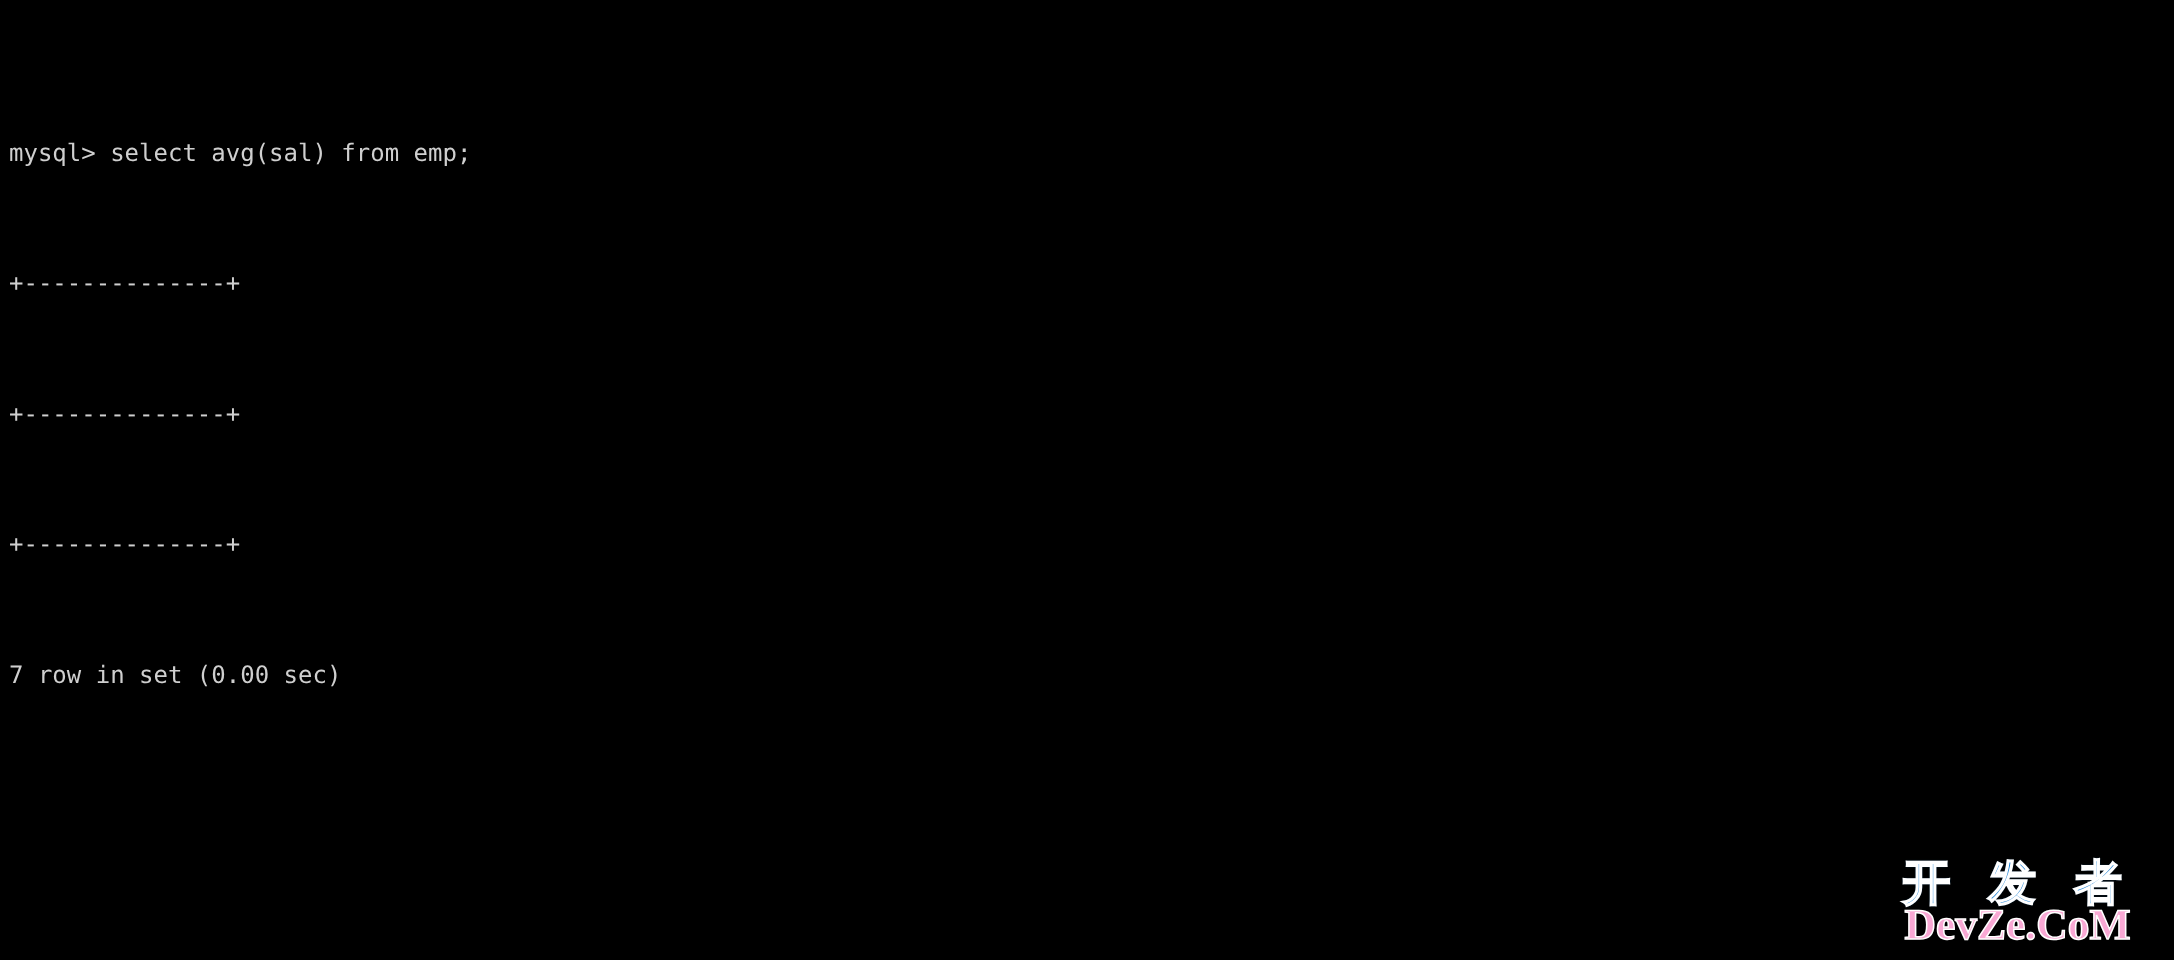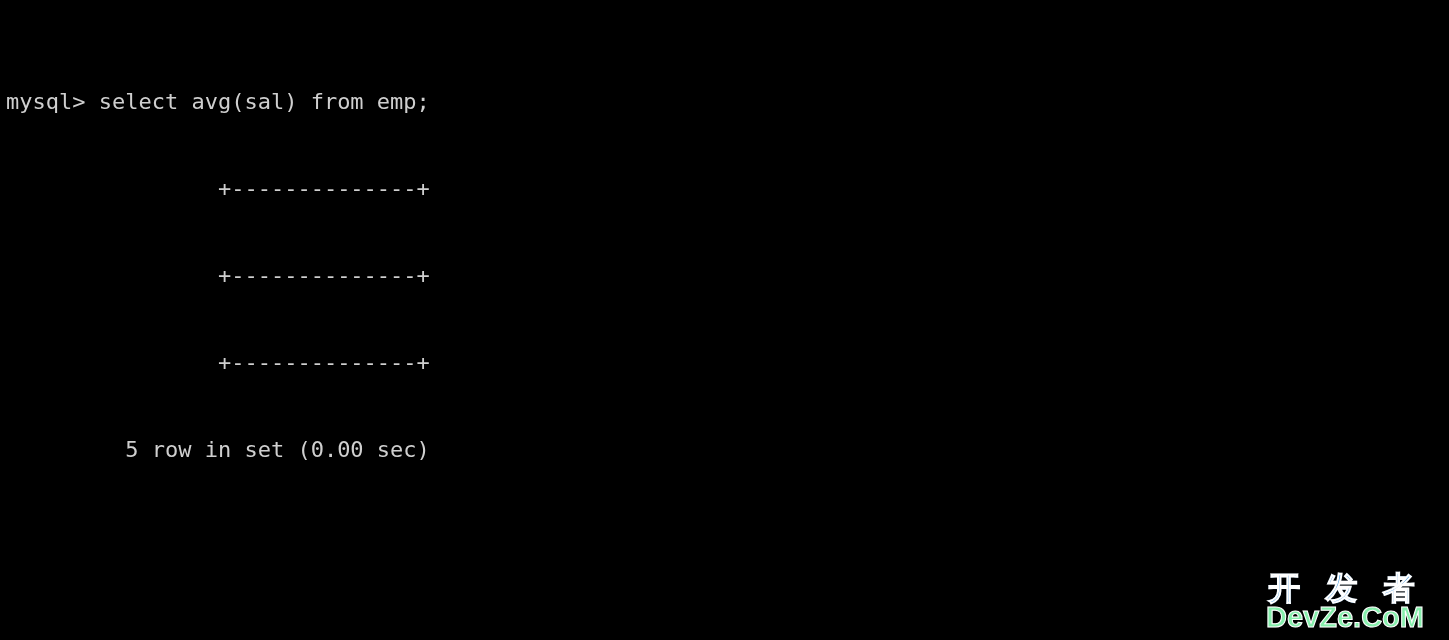--- a/index.html
+++ b/index.html
@@ -23,24 +23,23 @@
   #screen {
     position: absolute;
     left: 6px;
     top: 0px;
     white-space: pre;
   }
   .line {
     height: 29px;
     white-space: pre;
     font-family: "DejaVu Sans Mono", "Liberation Mono", monospace;
-    font-size: 22px;
+    font-size: 16px;
     line-height: 29px;
     color: #cfcfcf;
-    text-align: right;
   }
   #watermark {
     position: absolute;
     right: 4px;
     bottom: 2px;
     width: 200px;
     height: 66px;
     pointer-events: none;
     user-select: none;
   }
@@ -49,42 +48,42 @@
     font-size: 32px;
     line-height: 32px;
     font-weight: bold;
     letter-spacing: 7px;
     color: #1a7fd4;
     -webkit-text-stroke: 1px #ffffff;
     text-align: center;
     text-shadow: 0 0 1px #2a8fe4;
   }
   #watermark .wm-en {
-    font-family: Liberation Sans, sans-serif;
+    font-family: Liberation Serif, serif;
     font-size: 29px;
     line-height: 31px;
     font-weight: bold;
-    color: #86efac;
+    color: #f9a8d4;
     -webkit-text-stroke: 1px #ffffff;
     text-align: center;
     margin-top: -2px;
   }
 </style>
 </head>
 <body>
 
 <div id="terminal">
 
   <div id="screen">
 
     <div class="line">mysql&gt; select avg(sal) from emp;</div>
     <div class="line">+--------------+</div>
     <div class="line">+--------------+</div>
     <div class="line">+--------------+</div>
-    <div class="line">5 row in set (0.00 sec)</div>
+    <div class="line">7 row in set (0.00 sec)</div>
     
     
     
     
     
     
     
     
     
     

